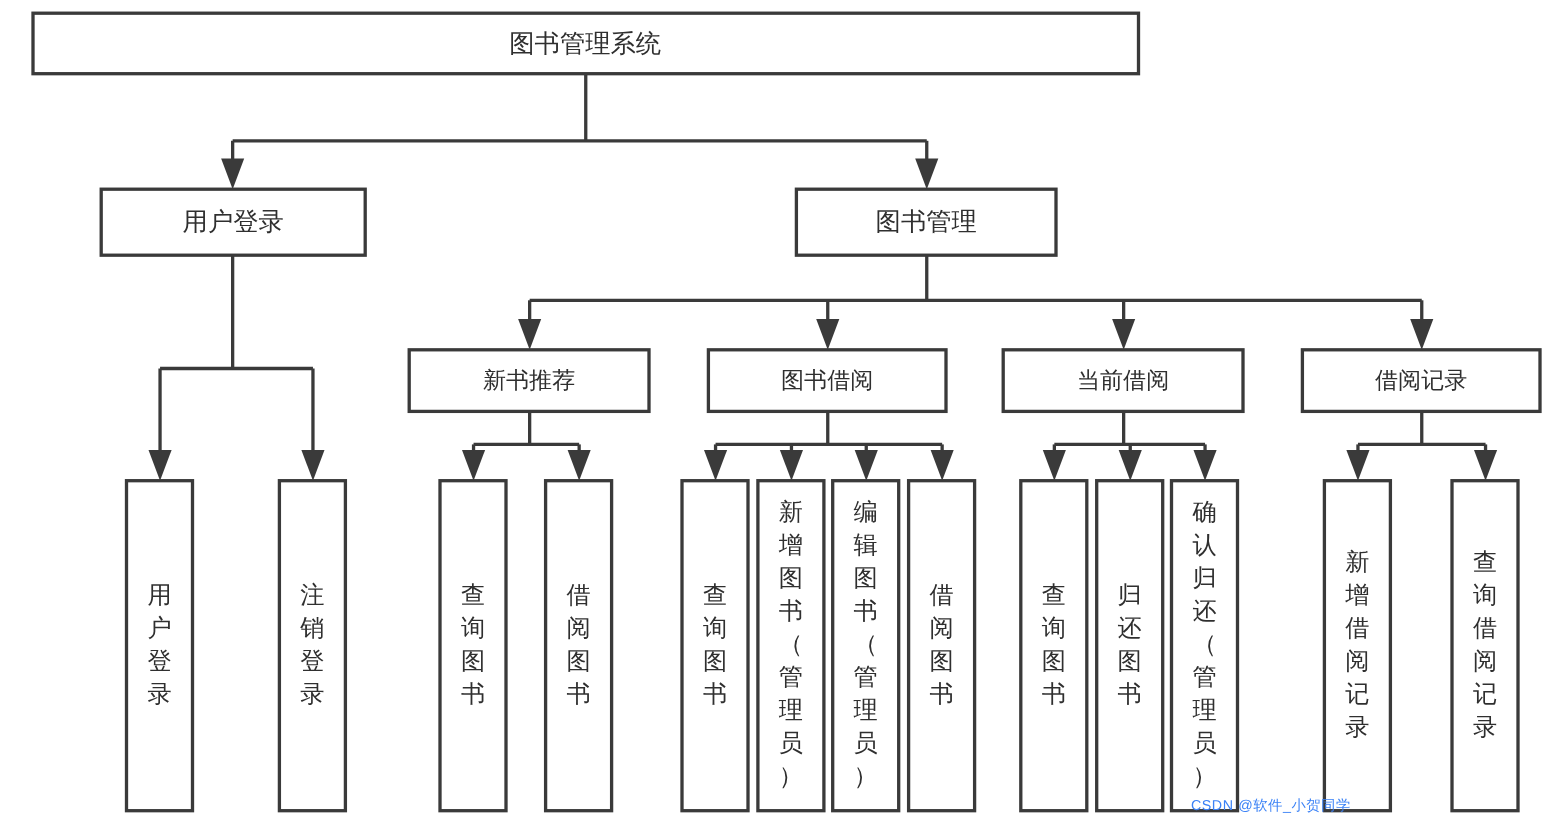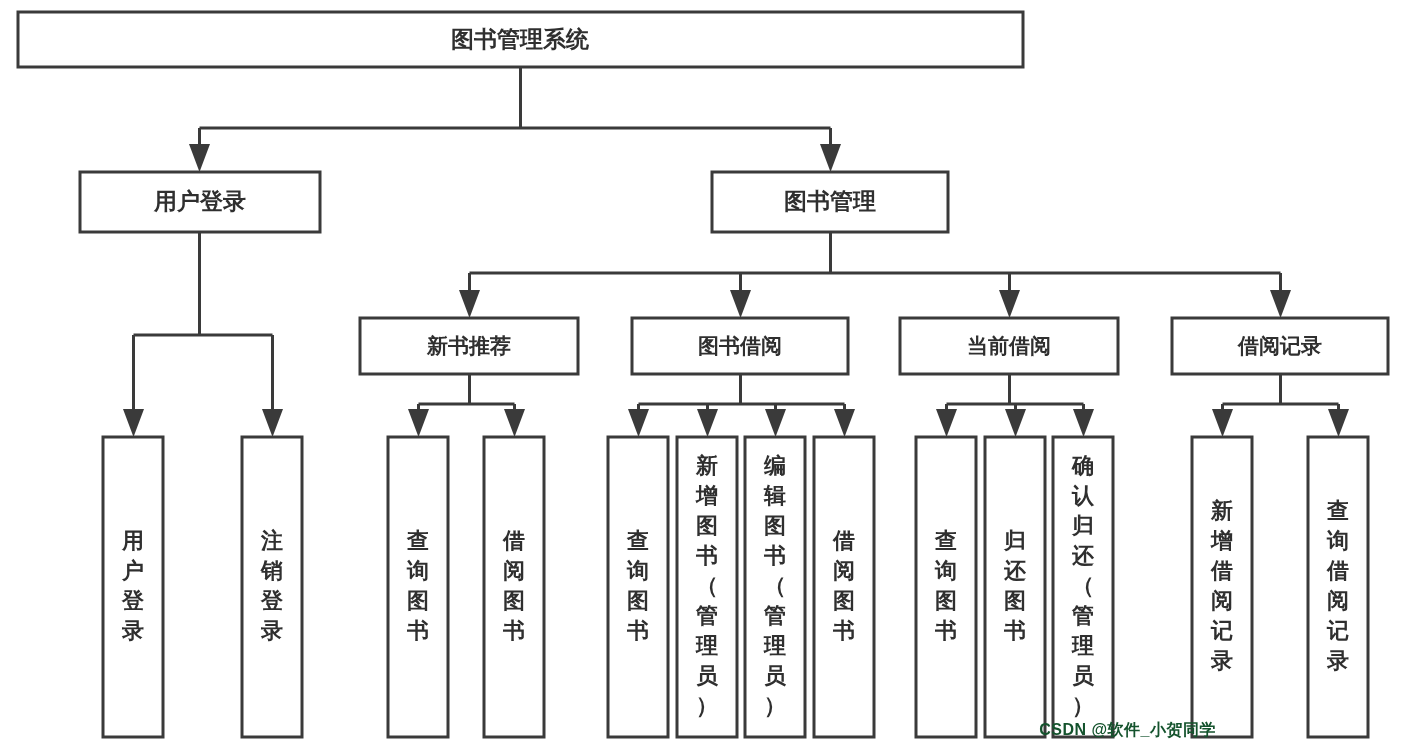--- a/index.html
+++ b/index.html
@@ -9,25 +9,24 @@
   }
   body {
     width: 1405px;
     height: 747px;
     font-family: "Liberation Sans", "DejaVu Sans", sans-serif;
     overflow: hidden;
     position: relative;
   }
   #diagram-root {
     position: absolute;
-    left: 0;
+    left: 12px;
     top: 0;
     width: 1230px;
     height: 747px;
-    font-weight: bold;
   }
   svg.diagram {
     display: block;
     width: 1405px;
     height: 747px;
   }
   .node-rect {
     fill: #ffffff;
     stroke: #3a3a3a;
     stroke-width: 3;
@@ -56,22 +55,22 @@
     font-family: "Liberation Sans", "DejaVu Sans", sans-serif;
     fill: #2f2f2f;
     font-size: 22px;
     text-anchor: middle;
   }
   .watermark {
     position: absolute;
     right: 14px;
     bottom: 6px;
     font-family: "Liberation Sans", "DejaVu Sans", sans-serif;
-    font-size: 16px;
-    color: #14532d;
+    font-size: 13px;
+    color: #3b82f6;
     letter-spacing: 0.5px;
     white-space: nowrap;
     user-select: none;
   }
 </style>
 </head>
 <body>
 
 <div id="diagram-root">
   <svg class="diagram" viewBox="0 0 1405 747" xmlns="http://www.w3.org/2000/svg">

